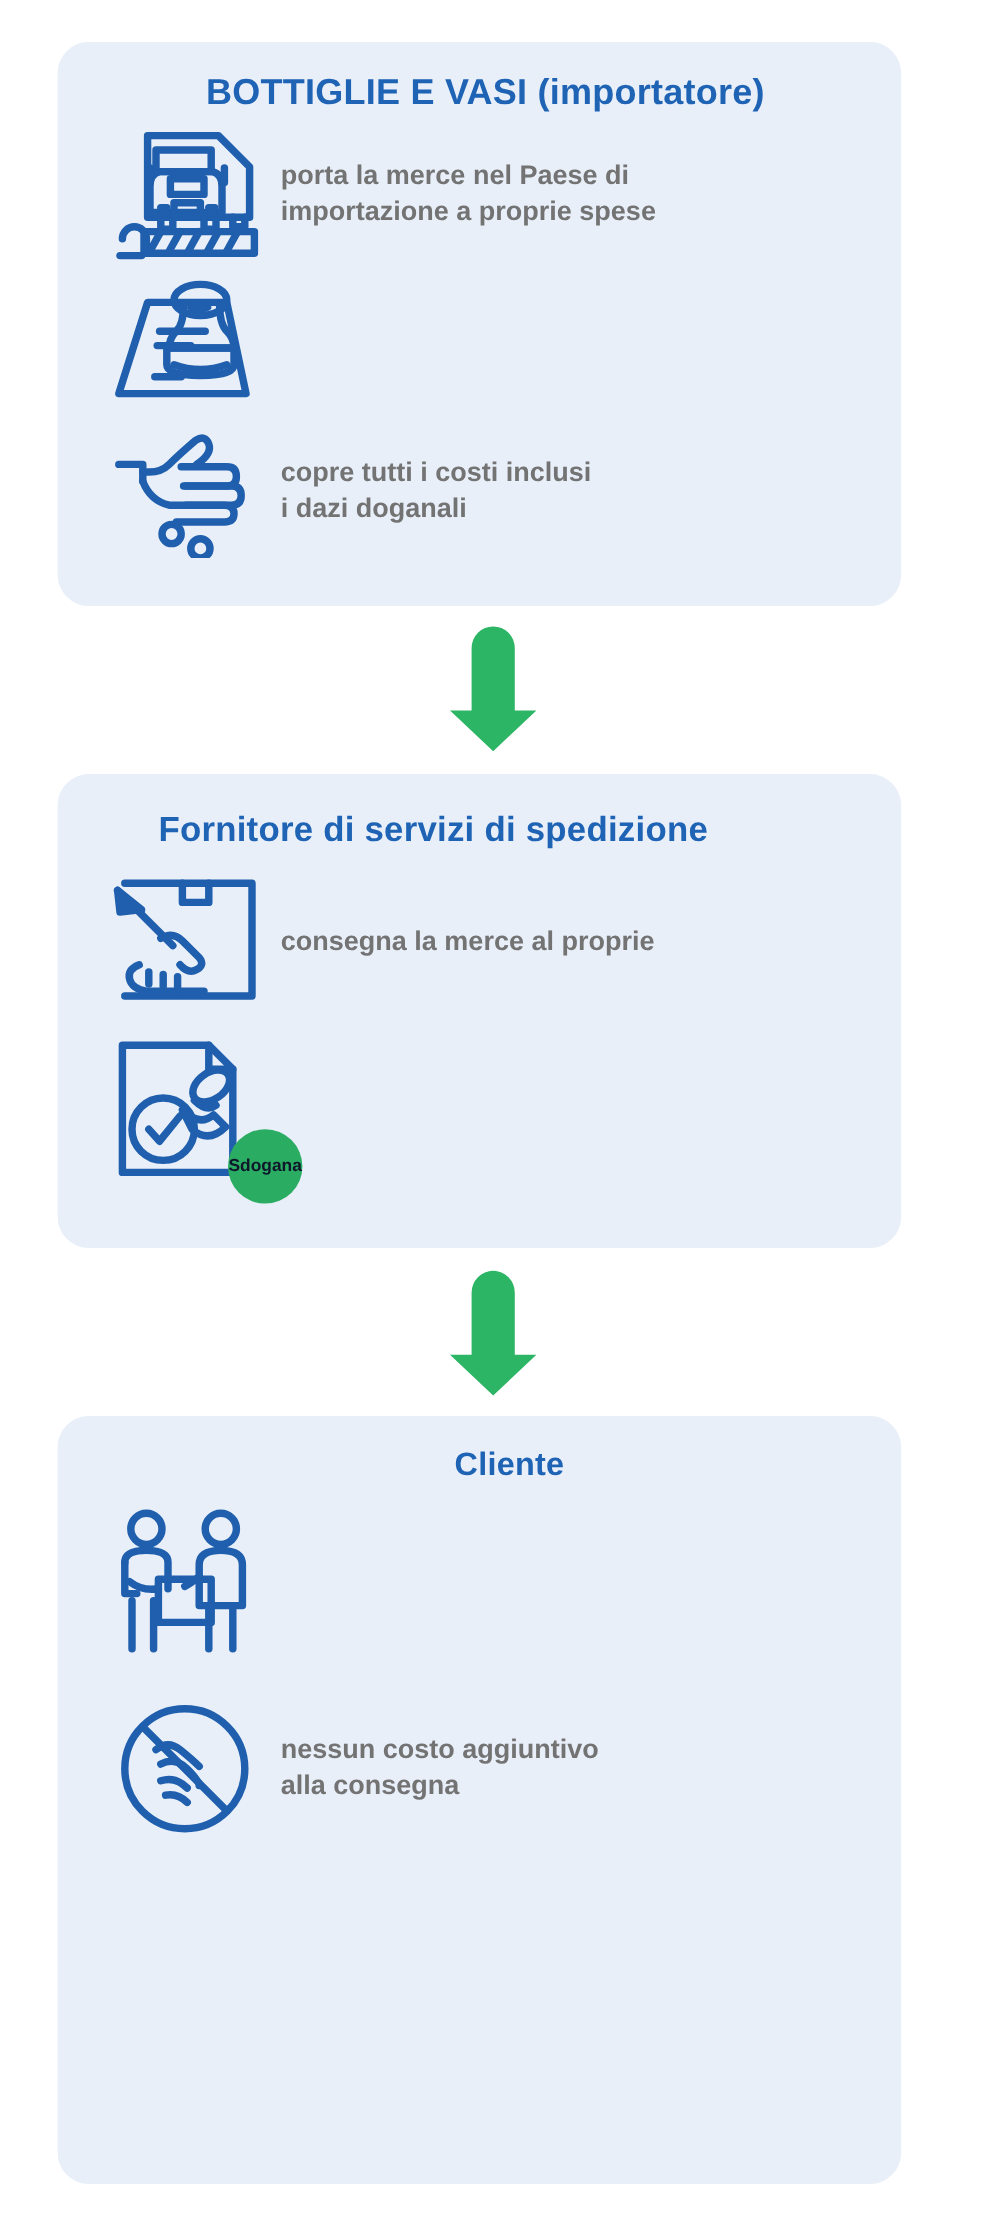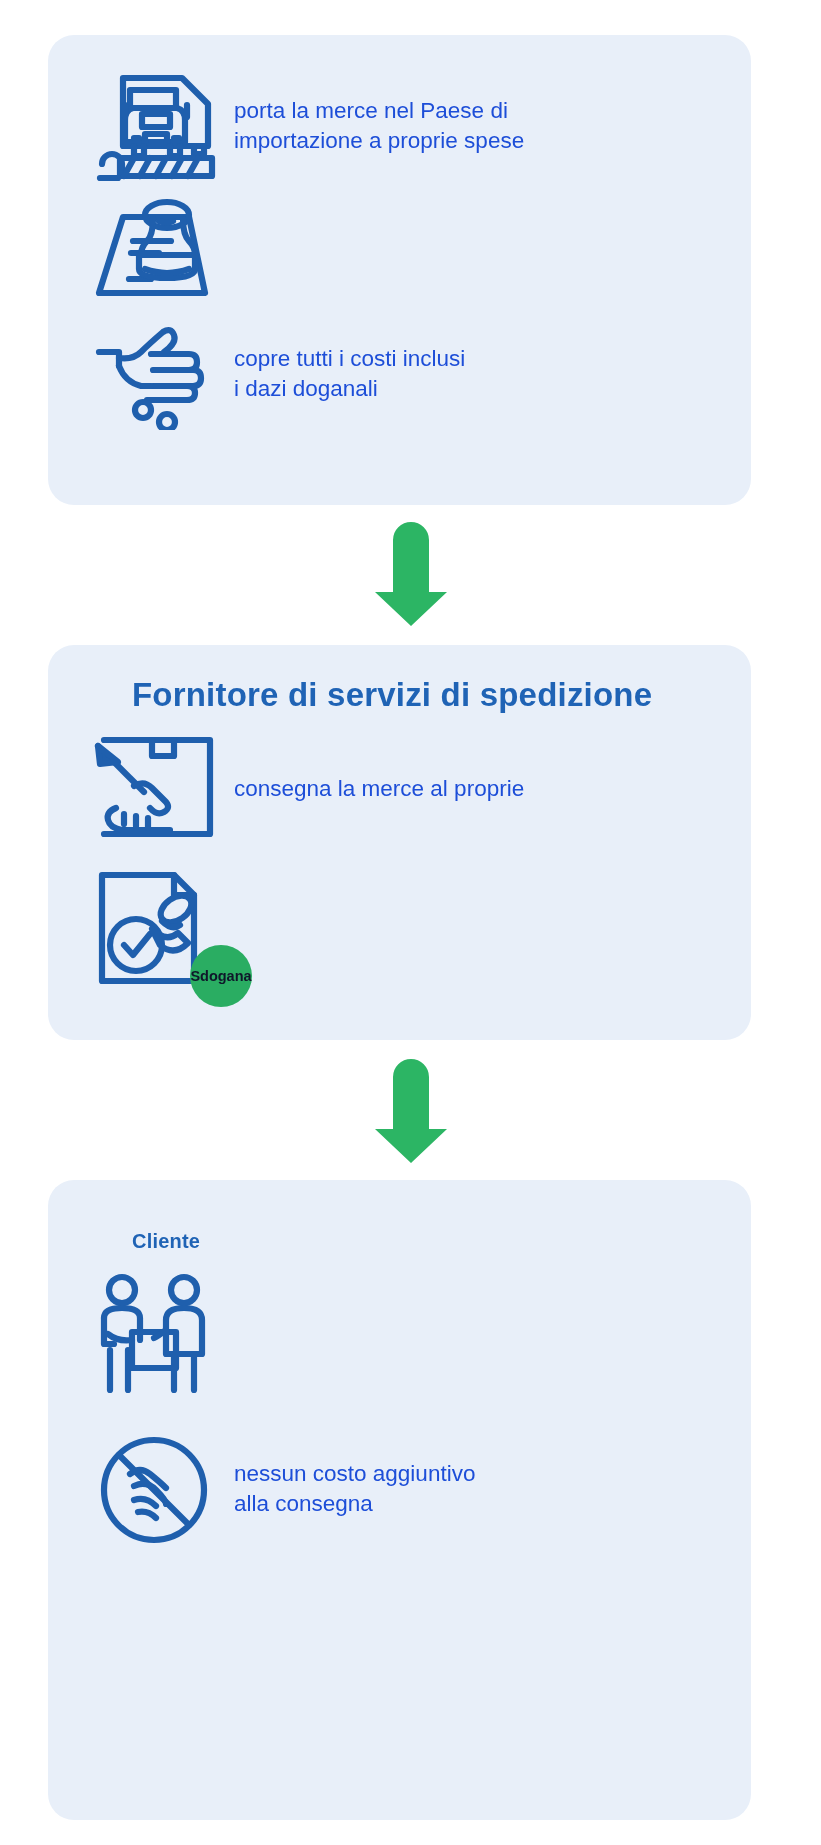--- a/index.html
+++ b/index.html
@@ -33,44 +33,45 @@
 
   .card-title{
     color:#1f63b5;
     font-weight:bold;
     font-size:30px;
     letter-spacing:0.2px;
     margin:0 0 6px 0;
     line-height:1.1;
   }
   #card-1 .card-title{text-align:center;padding-left:10px;font-size:30px;}
-  #card-2 .card-title{text-align:left;padding-left:50px;font-size:33px;margin-top:6px;}
-  #card-3 .card-title{text-align:left;padding-left:50px;font-size:20px;margin-top:24px;}
+  #card-2 .card-title{text-align:left;padding-left:50px;font-size:29px;margin-top:6px;}
+  #card-3 .card-title{text-align:center;padding-left:50px;font-size:27px;margin-top:0;}
 
   
   .row{
     display:flex;
     align-items:center;
     margin-top:2px;
   }
   .icon-wrap{
     flex:0 0 148px;
     height:120px;
     display:flex;
     align-items:center;
     justify-content:center;
     position:relative;
   }
   .row-text{
     flex:1 1 auto;
-    color:#1d4ed8;
+    color:#737373;
     font-size:22.5px;
     line-height:1.34;
     padding-left:4px;
     white-space:pre-line;
+    font-weight:bold;
   }
 
   
   #card-1 .row{height:122px;}
   #card-1 .row:nth-of-type(1){margin-top:4px;}
   #card-2 .row{height:140px;}
   #card-3 .row{height:150px;}
   #card-3 .row:first-of-type{margin-top:10px;}
 
   
@@ -100,20 +101,21 @@
     top:74px;
   }
   svg{display:block;}
 </style>
 </head>
 <body>
 
 <div class="page">
 
   <section class="card" id="card-1">
+    <h2 class="card-title">BOTTIGLIE E VASI (importatore)</h2>
 
     <div class="row">
       <div class="icon-wrap">
         <svg width="132" height="116" viewBox="0 0 132 116" fill="none" stroke="#1f5fad" stroke-width="6.2" stroke-linecap="round" stroke-linejoin="round">
 
           <path d="M33 10 H92 L118 36 V78 H33 Z"></path>
 
           <path d="M40 22 H86 V40 H40 Z"></path>
 
           <path d="M43 40 q-8 2 -8 12 v22 h60 V52 q0 -10 -8 -12 Z"></path>

